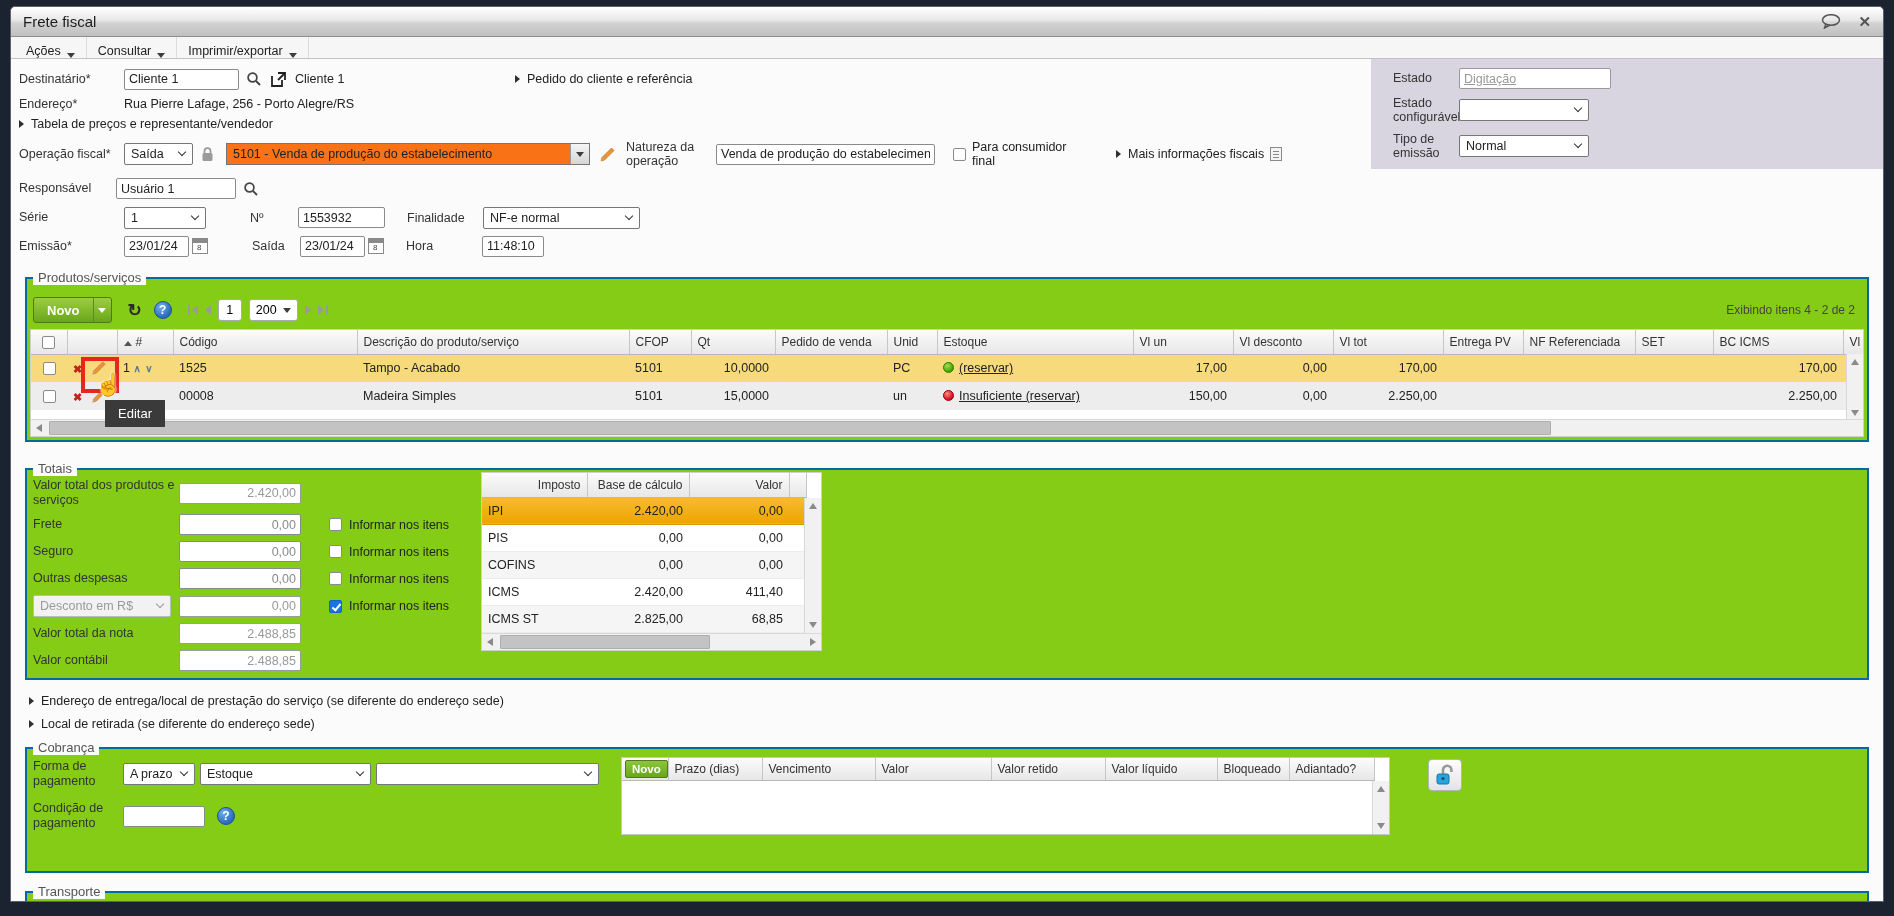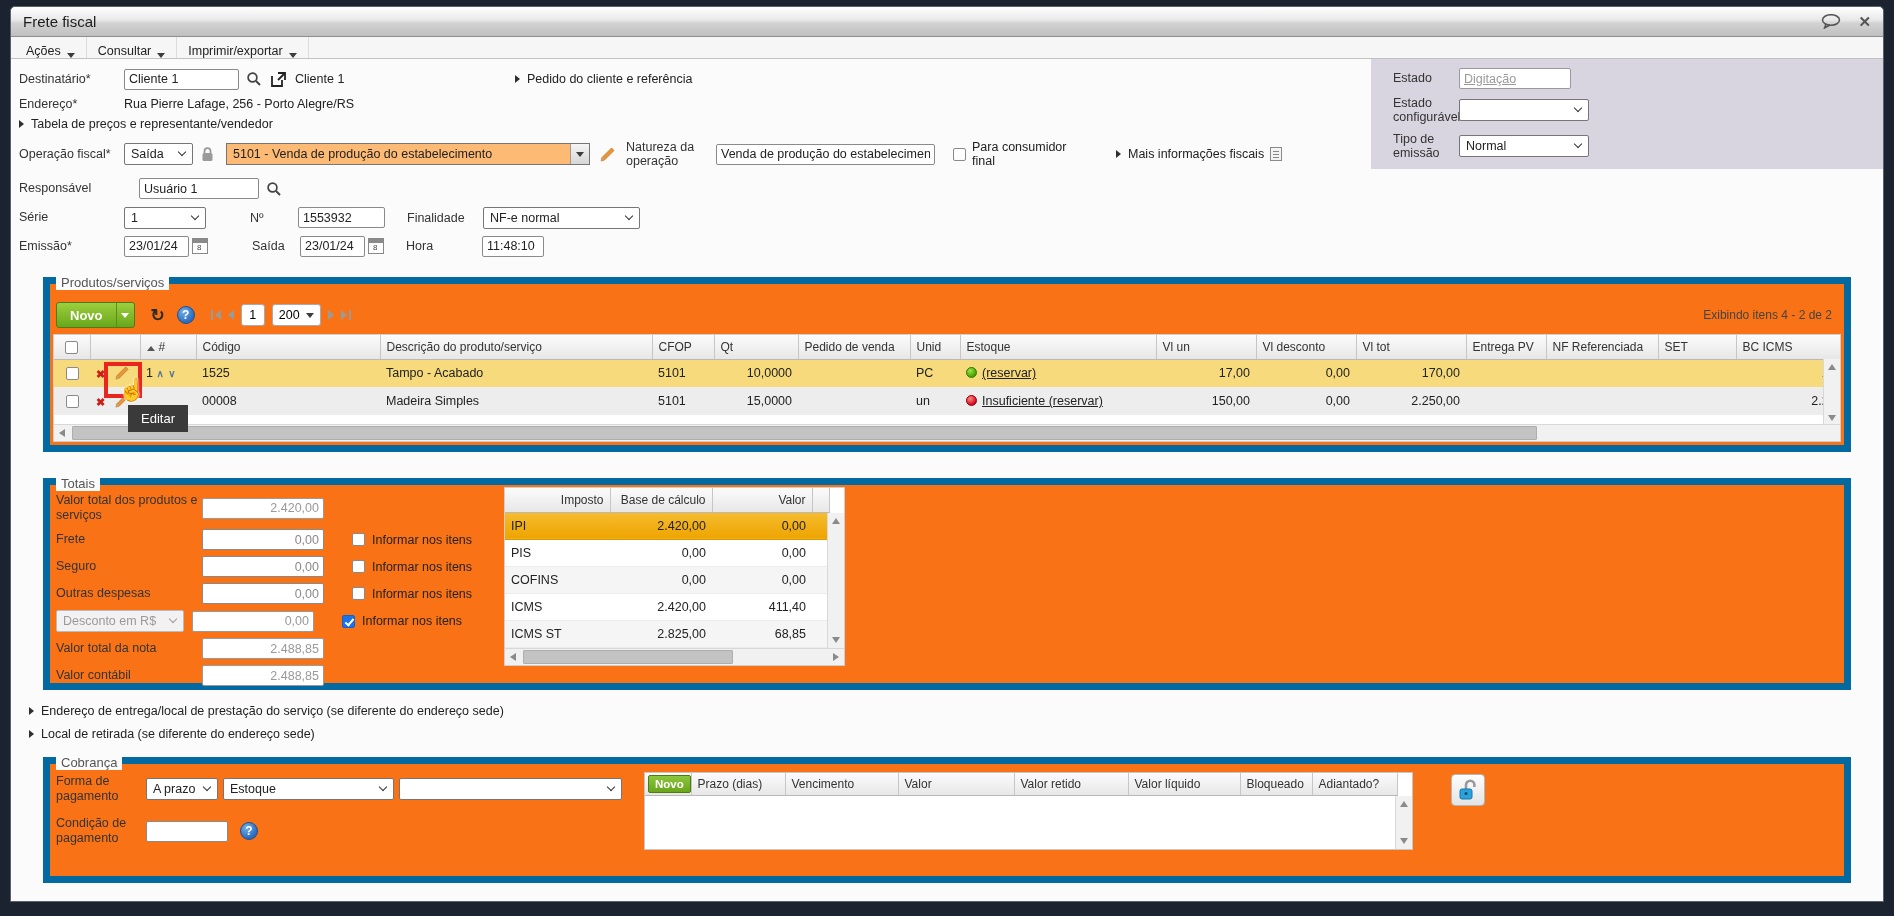--- a/index.html
+++ b/index.html
@@ -20,34 +20,34 @@
   .tri-r{width:0;height:0;border-top:4px solid transparent;border-bottom:4px solid transparent;border-left:5px solid #2f2f2f;display:inline-block;flex:none}
   
   .content{position:relative;padding:8px 8px 0 8px}
   .frow{display:flex;align-items:center}
   .lbl{width:97px;flex:none;font-size:12.5px;color:#333;line-height:1.15}
   .inp{height:21px;border:1px solid #8a8a8a;border-radius:2px;font-size:12.5px;padding:0 4px;font-family:inherit;color:#222;background:#fff}
   .inp.ro{color:#999;border-color:#9a9a9a}
   .sel{height:22px;border:1px solid #767676;border-radius:2px;background:#fff;display:inline-flex;align-items:center;
        justify-content:space-between;font-size:12.5px;color:#222;padding:0 5px 0 6px}
   .chev{width:6px;height:6px;border-right:1.8px solid #333;border-bottom:1.8px solid #333;transform:rotate(45deg);margin:-4px 2px 0 8px;flex:none}
-  .combo{height:22px;border:1px solid #767676;background:#fdba74;display:inline-flex;align-items:center;justify-content:space-between;font-size:12.5px;color:#222;padding-left:6px}
+  .combo{height:22px;border:1px solid #767676;background:#f97316;display:inline-flex;align-items:center;justify-content:space-between;font-size:12.5px;color:#222;padding-left:6px}
   .combo-btn{width:19px;align-self:stretch;background:linear-gradient(#f5f5f5,#d6d6d6);border-left:1px solid #9a9a9a;display:flex;align-items:center;justify-content:center;margin-left:8px}
   .toggle{display:inline-flex;align-items:center;gap:7px;font-size:12.5px;color:#222;white-space:nowrap}
   .sub1{margin-left:44px;width:48px;font-size:12.5px;color:#333}
   .sub2{margin-left:22px;width:76px;font-size:12.5px;color:#333}
   .cal-btn{width:16px;height:16px;border:1px solid #888;background:#fff;margin-left:3px;position:relative;flex:none}
   .cal-btn:before{content:"";position:absolute;left:0;top:0;right:0;height:4px;background:#8a8a8a}
   .cal-btn:after{content:"8";position:absolute;left:4px;top:4px;font-size:8px;color:#444}
   
   .estado-panel{position:absolute;top:0;right:0;width:512px;height:110px;background:#d8d5e0;padding:9px 0 0 22px}
   .ep-row{display:flex;align-items:center;margin-bottom:7px}
   .ep-lbl{width:66px;flex:none;font-size:12.5px;color:#333;line-height:1.15}
   
-  .section{position:relative;border:7px solid #0369a1;margin:0 24px;background:#f97316}
+  .section{position:relative;border:2px solid #0369a1;margin:0 6px;background:#84cc16}
   .sec-title{position:absolute;top:-9px;left:6px;background:#fbfbfb;padding:0 5px;font-size:13px;color:#555;white-space:nowrap}
   
   .ptoolbar{display:flex;align-items:center;padding:18px 10px 6px 6px;position:relative}
   .btn-novo{display:inline-flex;height:26px;border:1px solid #527a12;border-radius:3px;overflow:hidden;
             background:linear-gradient(#9ccf3d,#69a61c);color:#fff;font-weight:bold;font-size:13px}
   .btn-novo .txt{padding:0 13px;display:flex;align-items:center}
   .btn-novo .arr{width:18px;border-left:1px solid #5d8c18;display:flex;align-items:center;justify-content:center}
   .tri-d-w{width:0;height:0;border-left:4px solid transparent;border-right:4px solid transparent;border-top:5px solid #fff}
   .icon-refresh{font-size:17px;font-weight:bold;color:#2b2b2b;margin-left:16px}
   .help-ic{width:18px;height:18px;border-radius:50%;background:radial-gradient(circle at 35% 30%,#6fb0e8,#2a6bbf 70%);
@@ -89,21 +89,21 @@
   .hsb .thumb{position:absolute;top:1px;height:14px;background:#c3c3c3;border:1px solid #aeaeae;border-radius:1px}
   
   .ann-box{position:absolute;border:4px solid #e8251f;pointer-events:none;z-index:6}
   .ann-cursor{position:absolute;font-size:22px;color:#000;text-shadow:0 0 2px #fff,0 0 2px #fff;z-index:7;pointer-events:none}
   .tooltip{position:absolute;background:#3a3a3a;color:#fff;font-size:13px;padding:6px 13px;z-index:5;white-space:nowrap}
   
   .trow{display:flex;align-items:center;margin-bottom:6px}
   .tlbl{width:146px;flex:none;font-size:12.5px;color:#333;line-height:1.2}
   .tinp{width:122px;text-align:right;color:#8a8a8a}
   .informar{display:inline-flex;align-items:center;gap:7px;margin-left:28px;font-size:12.5px;color:#222}
-  .sel-dis{width:128px;background:#f2f2f2;color:#9a9a9a;border-color:#bbb}
+  .sel-dis{width:138px;background:#f2f2f2;color:#9a9a9a;border-color:#bbb}
   .sel-dis .chev{border-color:#9a9a9a}
   
   .taxgrid{position:absolute;left:454px;top:2px;width:341px;border:1px solid #cfcfcf;background:#fff}
   table.taxtable{border-collapse:collapse;table-layout:fixed;width:324px}
   .taxtable th{background:linear-gradient(#fbfbfb,#e7e7e7);border-right:1px solid #c6c6c6;border-bottom:1px solid #b9b9b9;
                font-size:12px;font-weight:normal;color:#333;text-align:right;padding:0 6px;height:24px}
   .taxtable td{font-size:12.5px;color:#222;padding:0 6px;height:27px;border-bottom:1px solid #ececec;white-space:nowrap}
   .tax-sel td{background:linear-gradient(#f6bc2f,#eda400);border-bottom:1px solid #d99700}
   .taxtable .num{text-align:right}
   
@@ -153,21 +153,21 @@
         <span>Imprimir/exportar</span>
         <span class="tri-d"></span>
       </span>
   </div>
 
   <div class="content">
 
     <div class="estado-panel">
       <div class="ep-row">
         <span class="ep-lbl">Estado</span>
-        <input class="inp ro" style="width: 112px; text-decoration: underline;" readonly="" value="Digitação">
+        <input class="inp ro" style="width: 152px; text-decoration: underline;" readonly="" value="Digitação">
       </div>
       <div class="ep-row">
         <span class="ep-lbl">Estado configurável</span>
         <span class="sel" style="width:130px">
           <span></span>
             <span class="chev"></span>
         </span>
       </div>
       <div class="ep-row">
         <span class="ep-lbl">Tipo de emissão</span>
@@ -235,21 +235,21 @@
       <span style="margin-left:6px;width:104px;font-size:12.5px;color:#222;line-height:1.15">Para consumidor final</span>
       <span class="toggle" style="margin-left:40px">
         <span class="tri-r"></span>
           <span>Mais informações fiscais</span>
       </span>
       <span class="doc-ic"></span>
     </div>
 
     <div class="frow" style="margin-bottom:6px;height:23px">
       <span class="lbl">Responsável</span>
-      <input class="inp" style="width: 120px; margin-left: 23px;" value="Usuário 1">
+      <input class="inp" style="width: 120px; margin-left: 0;" value="Usuário 1">
       <svg width="16" height="16" viewBox="0 0 16 16" style="margin-left:7px">
         <circle cx="6.5" cy="6.5" r="4.4" fill="none" stroke="#444" stroke-width="1.7"></circle>
           <line x1="10" y1="10" x2="14" y2="14" stroke="#444" stroke-width="1.9"></line>
       </svg>
     </div>
 
     <div class="frow" style="margin-bottom:6px;height:23px">
       <span class="lbl">Série</span>
       <span class="sel" style="width:82px;margin-left:8px">
         <span>1</span>

